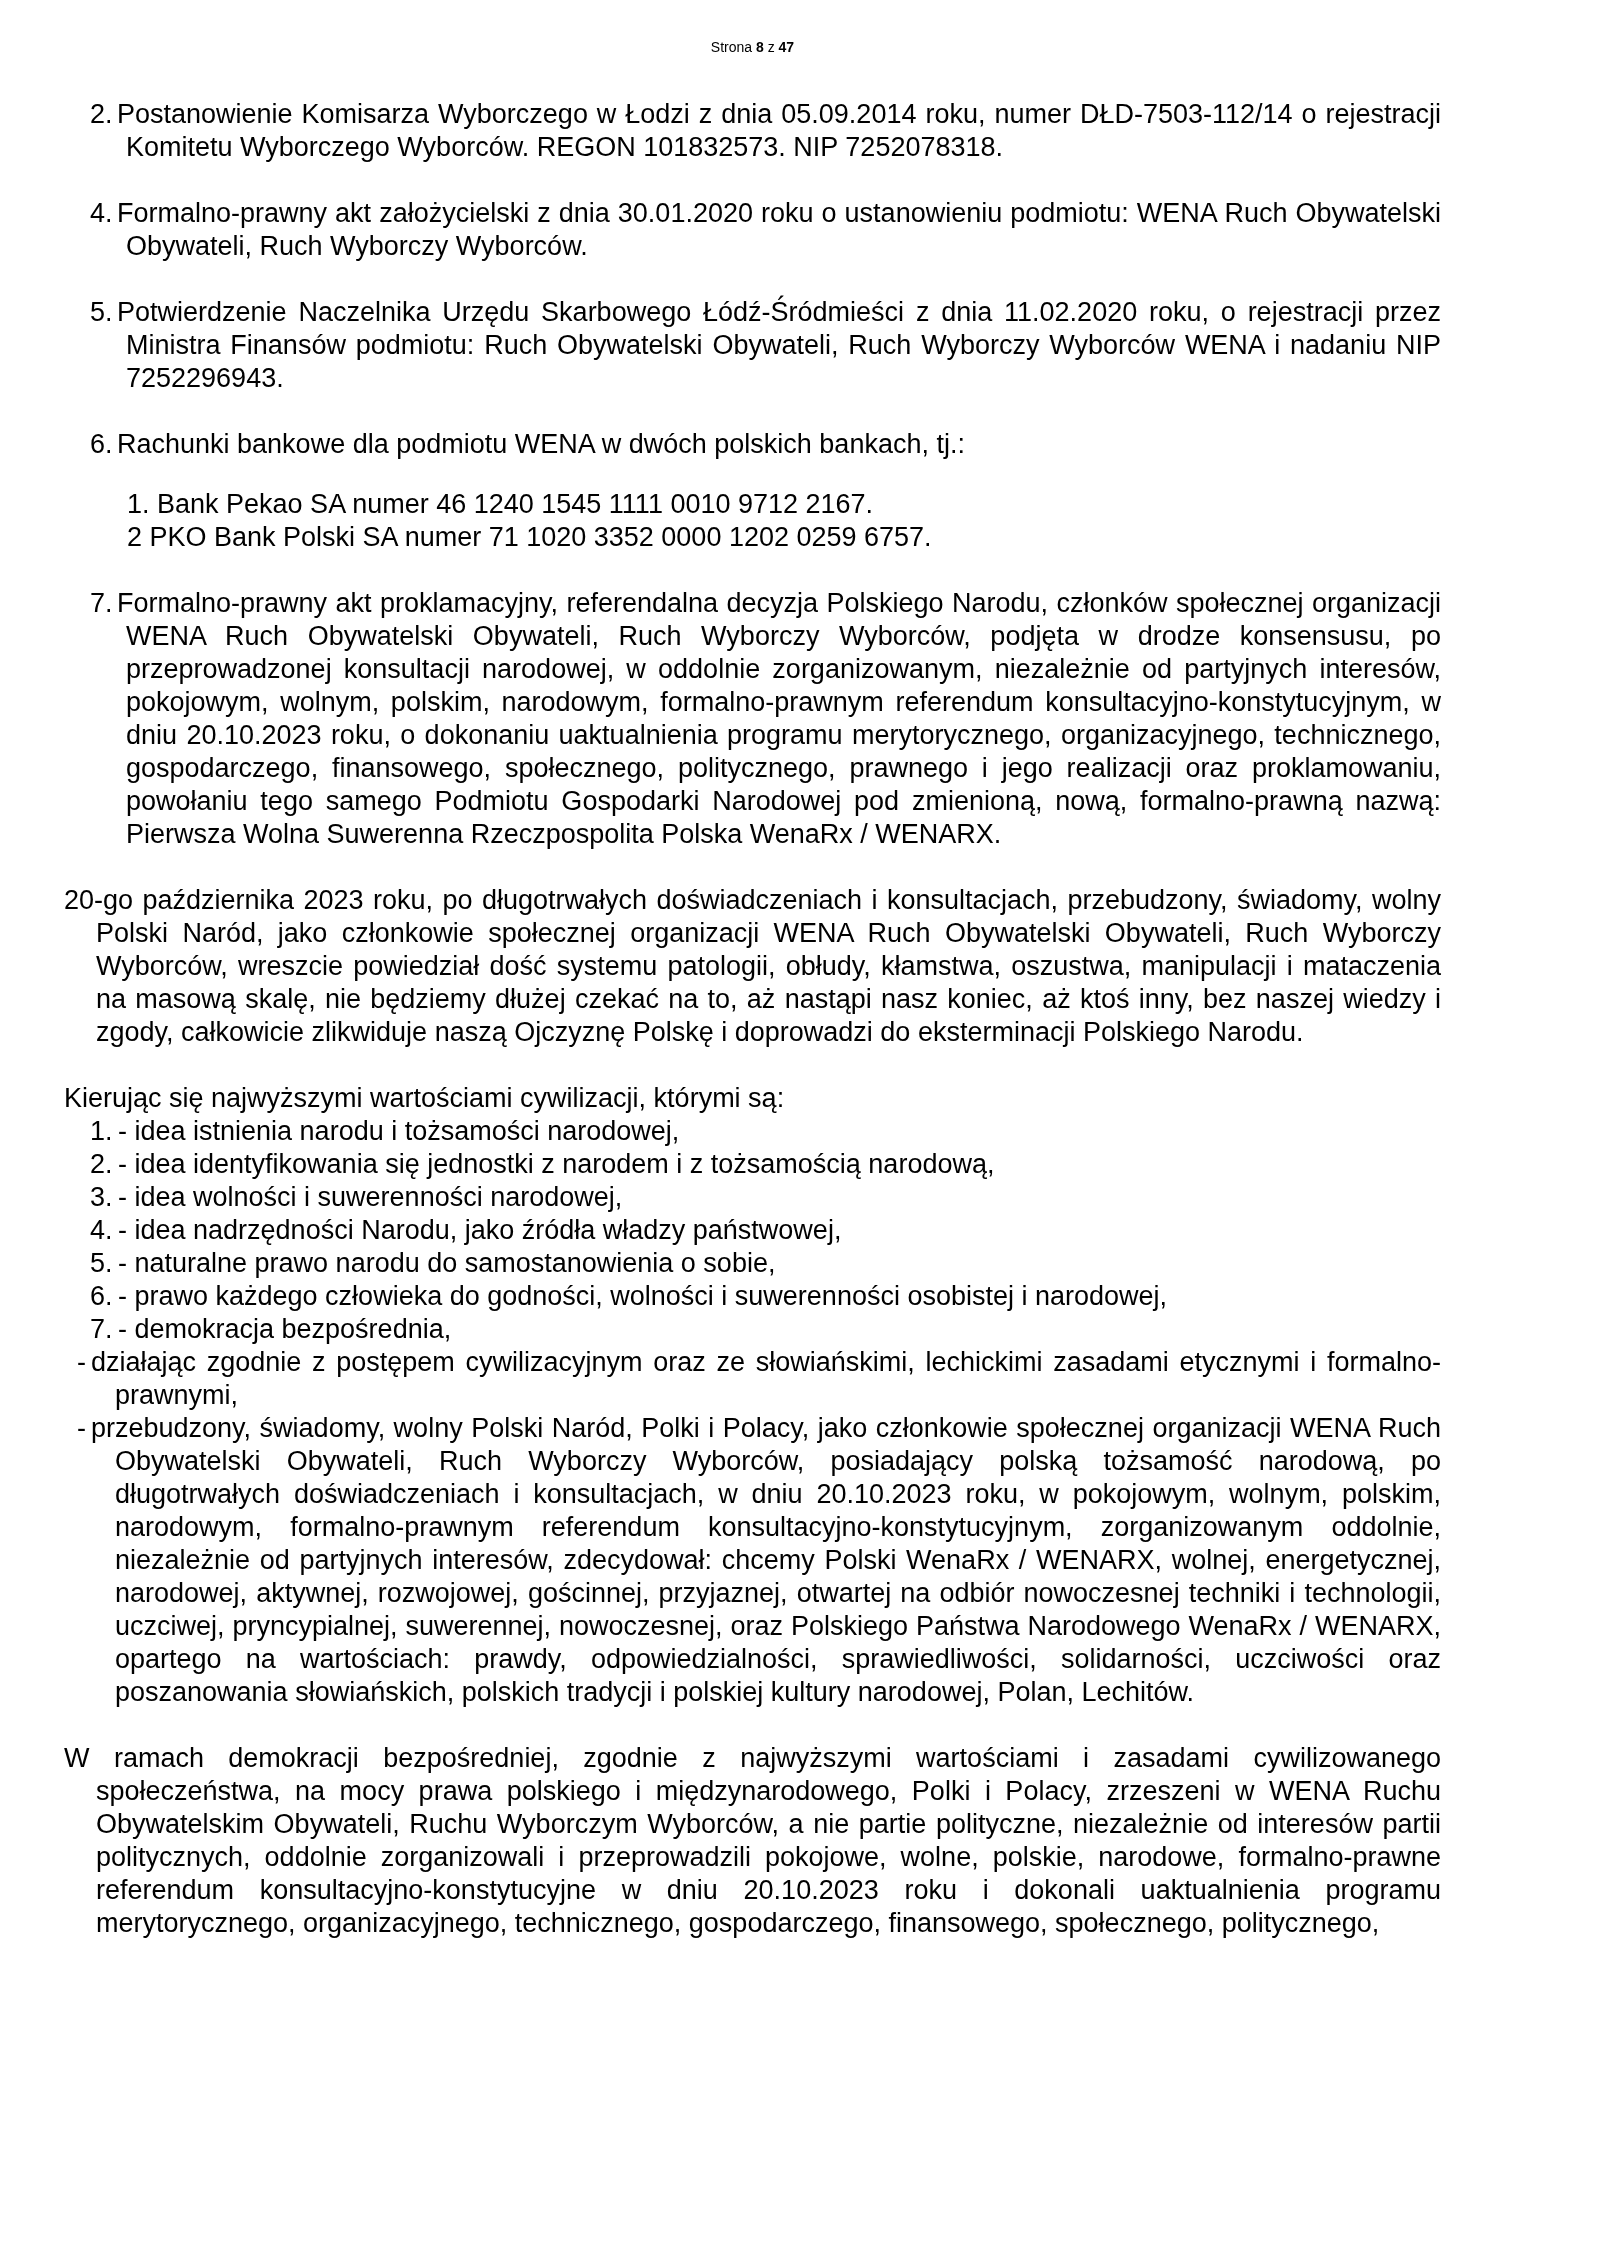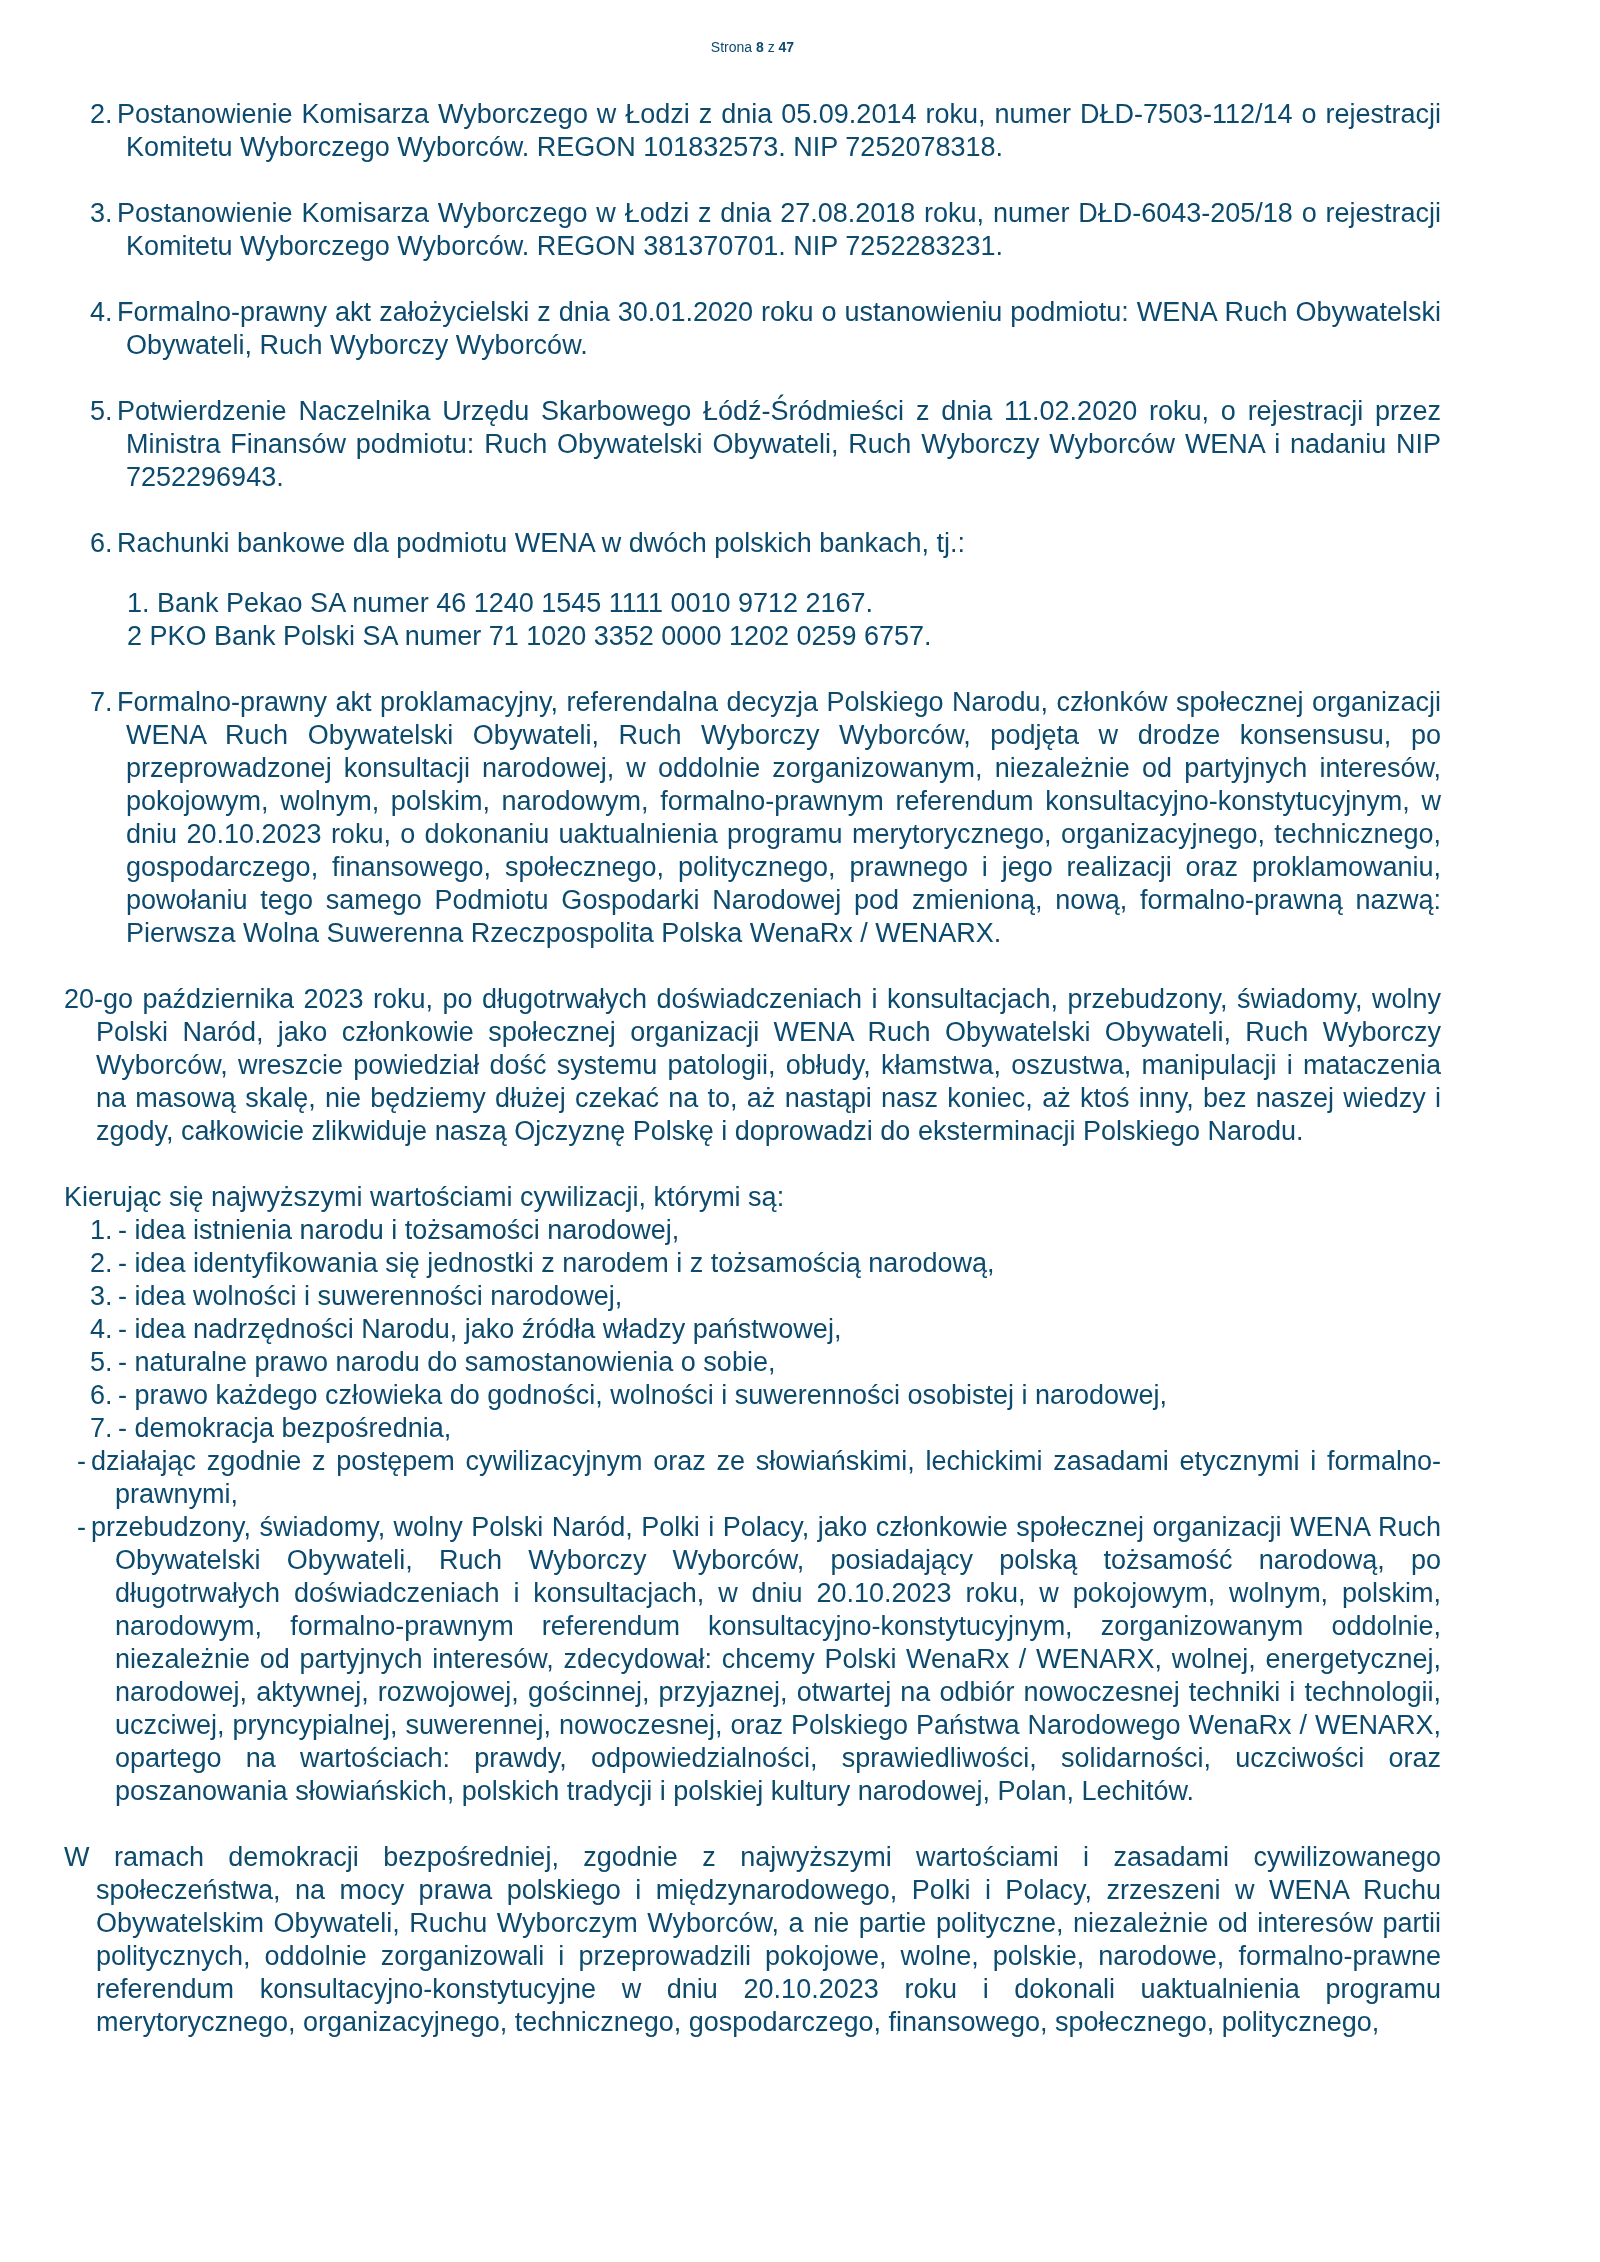--- a/index.html
+++ b/index.html
@@ -6,21 +6,21 @@
     margin: 0;
     padding: 0;
     background: #ffffff;
   }
   .page {
     position: relative;
     width: 1484px;
     height: 2262px;
     box-sizing: border-box;
     background: #ffffff;
-    color: #0c4a6e;
+    color: #000000;
     font-family: "Liberation Sans", "DejaVu Sans", sans-serif;
     font-size: 27px;
     line-height: 33px;
     padding: 38px 43px 0 64px;
     overflow: hidden;
     text-align: justify;
   }
   .page-header {
     text-align: center;
     font-size: 14px;
@@ -72,21 +72,20 @@
 </head>
 <body>
 
 <div class="page">
 
   <div class="page-header"><span>Strona</span>&nbsp;<b>8</b>&nbsp;<span>z</span>&nbsp;<b>47</b></div>
 
 
   <div class="num-item"><span class="num">2.</span><span>Postanowienie Komisarza Wyborczego w Łodzi z dnia 05.09.2014 roku, numer DŁD-7503-112/14 o rejestracji Komitetu Wyborczego Wyborców. REGON 101832573. NIP 7252078318.</span></div>
 
-  <div class="num-item"><span class="num">3.</span><span>Postanowienie Komisarza Wyborczego w Łodzi z dnia 27.08.2018 roku, numer DŁD-6043-205/18 o rejestracji Komitetu Wyborczego Wyborców. REGON 381370701. NIP 7252283231.</span></div>
 
   <div class="num-item"><span class="num">4.</span><span>Formalno-prawny akt założycielski z dnia 30.01.2020 roku o ustanowieniu podmiotu: WENA Ruch Obywatelski Obywateli, Ruch Wyborczy Wyborców.</span></div>
 
   <div class="num-item"><span class="num">5.</span><span>Potwierdzenie Naczelnika Urzędu Skarbowego Łódź-Śródmieści z dnia 11.02.2020 roku, o rejestracji przez Ministra Finansów podmiotu: Ruch Obywatelski Obywateli, Ruch Wyborczy Wyborców WENA i nadaniu NIP 7252296943.</span></div>
 
   <div class="num-item no-gap"><span class="num">6.</span><span>Rachunki bankowe dla podmiotu WENA w dwóch polskich bankach, tj.:</span></div>
   <div class="sub-group">
     <div class="sub-item">1. Bank Pekao SA numer 46 1240 1545 1111 0010 9712 2167.</div>
     <div class="sub-item">2 PKO Bank Polski SA numer 71 1020 3352 0000 1202 0259 6757.</div>
   </div>

